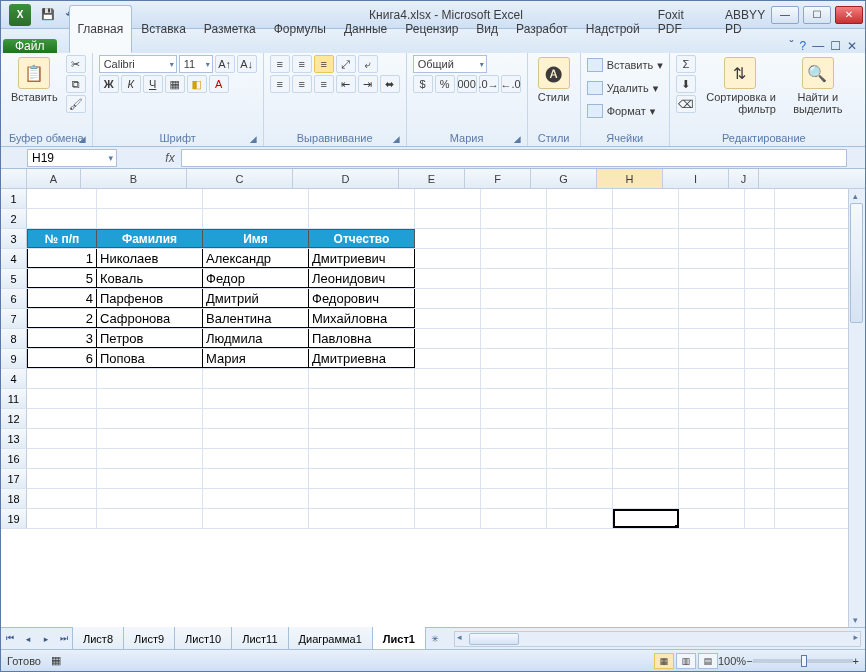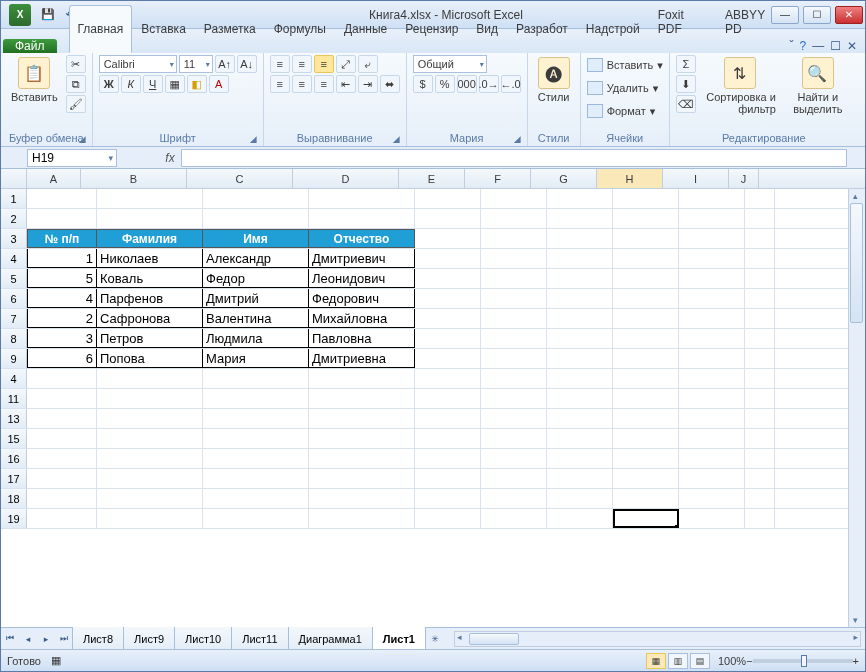--- a/index.html
+++ b/index.html
@@ -66,21 +66,21 @@
   .shtab.active { background:#fff; font-weight:bold;}
   .hsb { flex:1; margin:0 4px 0 10px; height:16px; background:#e6eff9; border:1px solid #c0cedf; position:relative;}
   .hsb::before{content:"◂"; position:absolute; left:2px; font-size:9px; color:#5a7aa8;}
   .hsb::after{content:"▸"; position:absolute; right:2px; font-size:9px; color:#5a7aa8;}
   .hsb .thumb{ position:absolute; left:14px; top:1px; height:12px; width:50px; background:linear-gradient(#f4f8fc,#d5e3f4); border:1px solid #a6bfdb; border-radius:2px;}
   
   .status { height:22px; background:linear-gradient(#e8f0fa,#cfe0f4); border-top:1px solid #a6bfdb; display:flex; align-items:center; font-size:11px; padding:0 6px; color:#3b3b3b;}
   .status .views { margin-left:auto; display:flex; gap:2px;}
   .vbtn { width:20px; height:16px; border:1px solid #a6bfdb; background:#f0f6fc; display:flex; align-items:center; justify-content:center; font-size:9px;}
   .vbtn.active{ background:#fbe8b8; border-color:#e7c75a;}
-  .zoom { display:flex; align-items:center; gap:0; margin-left:8px;}
+  .zoom { display:flex; align-items:center; gap:0; }
   .slider { width:100px; height:4px; background:#c0cedf; position:relative;}
   .slider .knob{ position:absolute; left:48px; top:-4px; width:6px; height:12px; background:#f0f6fc; border:1px solid #5a7aa8;}
   .vsb { position:absolute; right:0; top:20px; bottom:0; width:17px; background:#e6eff9; border-left:1px solid #c0cedf;}
   .vsb::before{content:"▴"; position:absolute; top:2px; left:4px; font-size:9px; color:#5a7aa8;}
   .vsb::after{content:"▾"; position:absolute; bottom:2px; left:4px; font-size:9px; color:#5a7aa8;}
   .vsb .thumb{ position:absolute; top:14px; left:1px; width:13px; height:120px; background:linear-gradient(#f4f8fc,#d5e3f4); border:1px solid #a6bfdb; border-radius:2px;}
 </style>
 </head>
 <body>
 
@@ -409,34 +409,34 @@
           <div class="cell cC"></div>
           <div class="cell cD"></div>
           <div class="cell cE"></div>
           <div class="cell cF"></div>
           <div class="cell cG"></div>
           <div class="cell cH"></div>
           <div class="cell cI"></div>
           <div class="cell cJ"></div>
         </div>
         <div class="gr">
+          <div class="rh">12</div>
+          <div class="cell cA"></div>
+          <div class="cell cB"></div>
+          <div class="cell cC"></div>
+          <div class="cell cD"></div>
+          <div class="cell cE"></div>
+          <div class="cell cF"></div>
+          <div class="cell cG"></div>
+          <div class="cell cH"></div>
+          <div class="cell cI"></div>
+          <div class="cell cJ"></div>
+        </div>
+        <div class="gr">
           <div class="rh">13</div>
-          <div class="cell cA"></div>
-          <div class="cell cB"></div>
-          <div class="cell cC"></div>
-          <div class="cell cD"></div>
-          <div class="cell cE"></div>
-          <div class="cell cF"></div>
-          <div class="cell cG"></div>
-          <div class="cell cH"></div>
-          <div class="cell cI"></div>
-          <div class="cell cJ"></div>
-        </div>
-        <div class="gr">
-          <div class="rh">15</div>
           <div class="cell cA"></div>
           <div class="cell cB"></div>
           <div class="cell cC"></div>
           <div class="cell cD"></div>
           <div class="cell cE"></div>
           <div class="cell cF"></div>
           <div class="cell cG"></div>
           <div class="cell cH"></div>
           <div class="cell cI"></div>
           <div class="cell cJ"></div>

